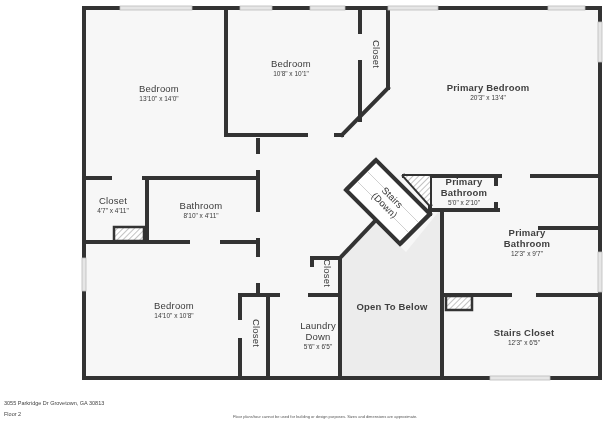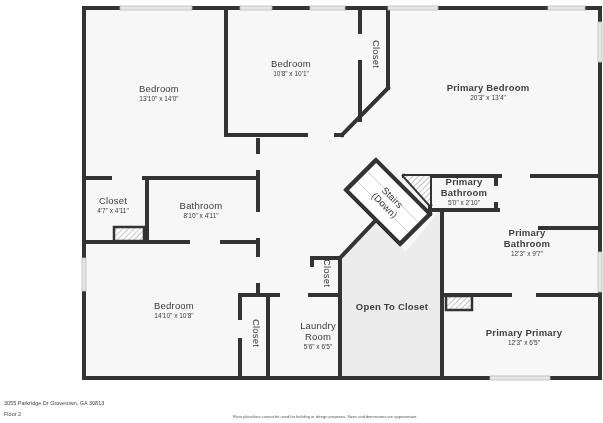--- a/index.html
+++ b/index.html
@@ -161,26 +161,26 @@
   <div class="dim">14'10" x 10'8"</div>
 </div>
 <div class="room-label vert" style="left:327px;top:273px;">
   <div class="name">Closet</div>
 </div>
 <div class="room-label vert" style="left:256px;top:333px;">
   <div class="name">Closet</div>
 </div>
 <div class="room-label" style="left:318px;top:336px;">
   <div class="name">Laundry</div>
-  <div class="name">Room</div>
+  <div class="name">Down</div>
   <div class="dim">5'6" x 6'5"</div>
 </div>
 <div class="room-label" style="left:392px;top:307px;">
-  <div class="name bold">Open To Closet</div>
+  <div class="name bold">Open To Below</div>
 </div>
 <div class="room-label" style="left:524px;top:337px;">
-  <div class="name bold">Primary Primary</div>
+  <div class="name bold">Stairs Closet</div>
   <div class="dim">12'3" x 6'5"</div>
 </div>
 
 <div class="footer-addr">3055 Parkridge Dr Grovetown, GA 30813</div>
 <div class="footer-floor">Floor 2</div>
 <div class="footer-disc">Floor plans/tour cannot be used for building or design purposes. Sizes and dimensions are approximate.</div>
 
 </body></html>

